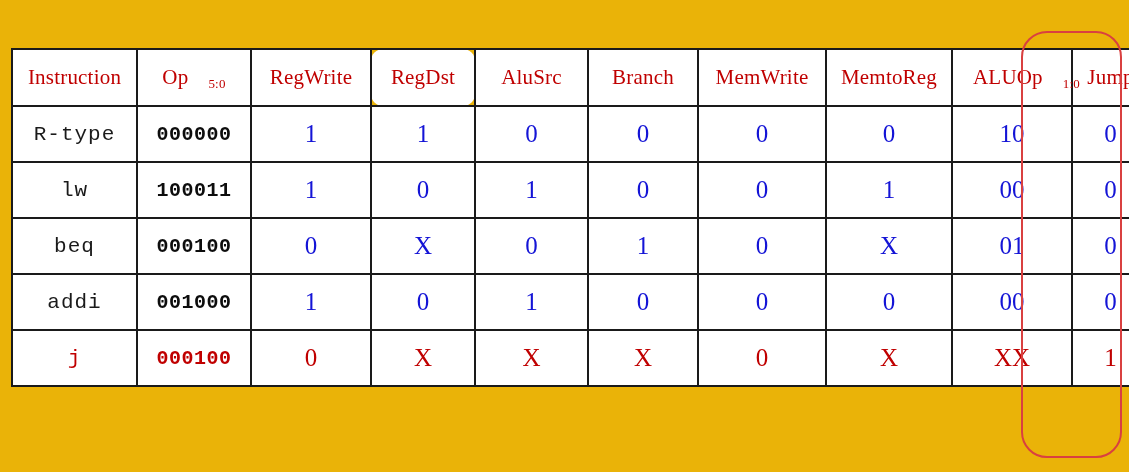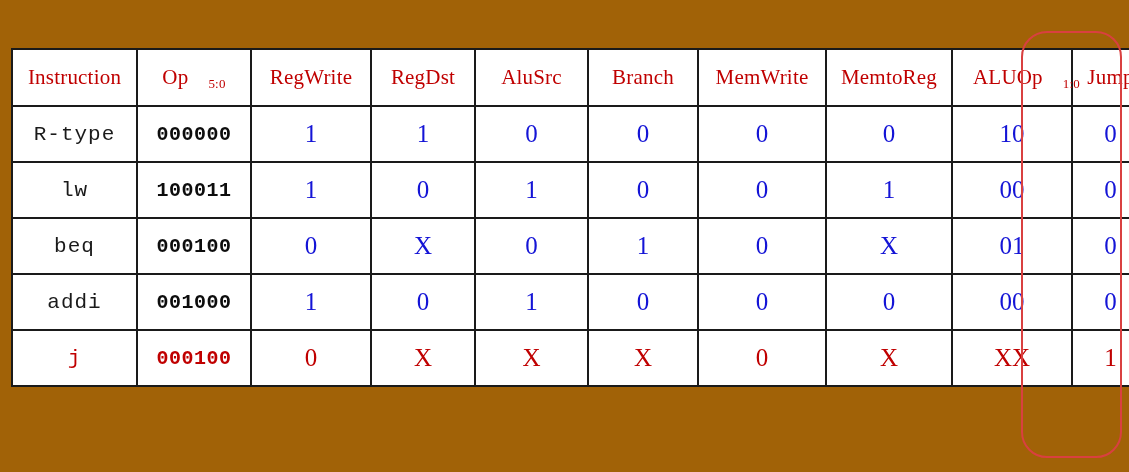--- a/index.html
+++ b/index.html
@@ -11,21 +11,21 @@
     width: 1129px;
     height: 472px;
     font-family: "Liberation Serif", serif;
     overflow: hidden;
   }
 
   #page {
     position: relative;
     width: 1129px;
     height: 472px;
-    background: #a16207;
+    background: #eab308;
   }
 
   
   #control-table {
     position: absolute;
     left: 11px;
     top: 48px;
     width: 1097px;
     border-collapse: collapse;
     table-layout: fixed;
@@ -111,21 +111,21 @@
       <tr>
         <th style="width:123px;">
           <span>Instruction</span>
         </th>
         <th style="width:112px;">
           <span>Op</span><sub>5:0</sub>
         </th>
         <th style="width:118px;">
           <span>RegWrite</span>
         </th>
-        <th style="width:102px;">
+        <th style="width:102px;border-radius:12px;">
           <span>RegDst</span>
         </th>
         <th style="width:111px;">
           <span>AluSrc</span>
         </th>
         <th style="width:108px;">
           <span>Branch</span>
         </th>
         <th style="width:126px;">
           <span>MemWrite</span>

